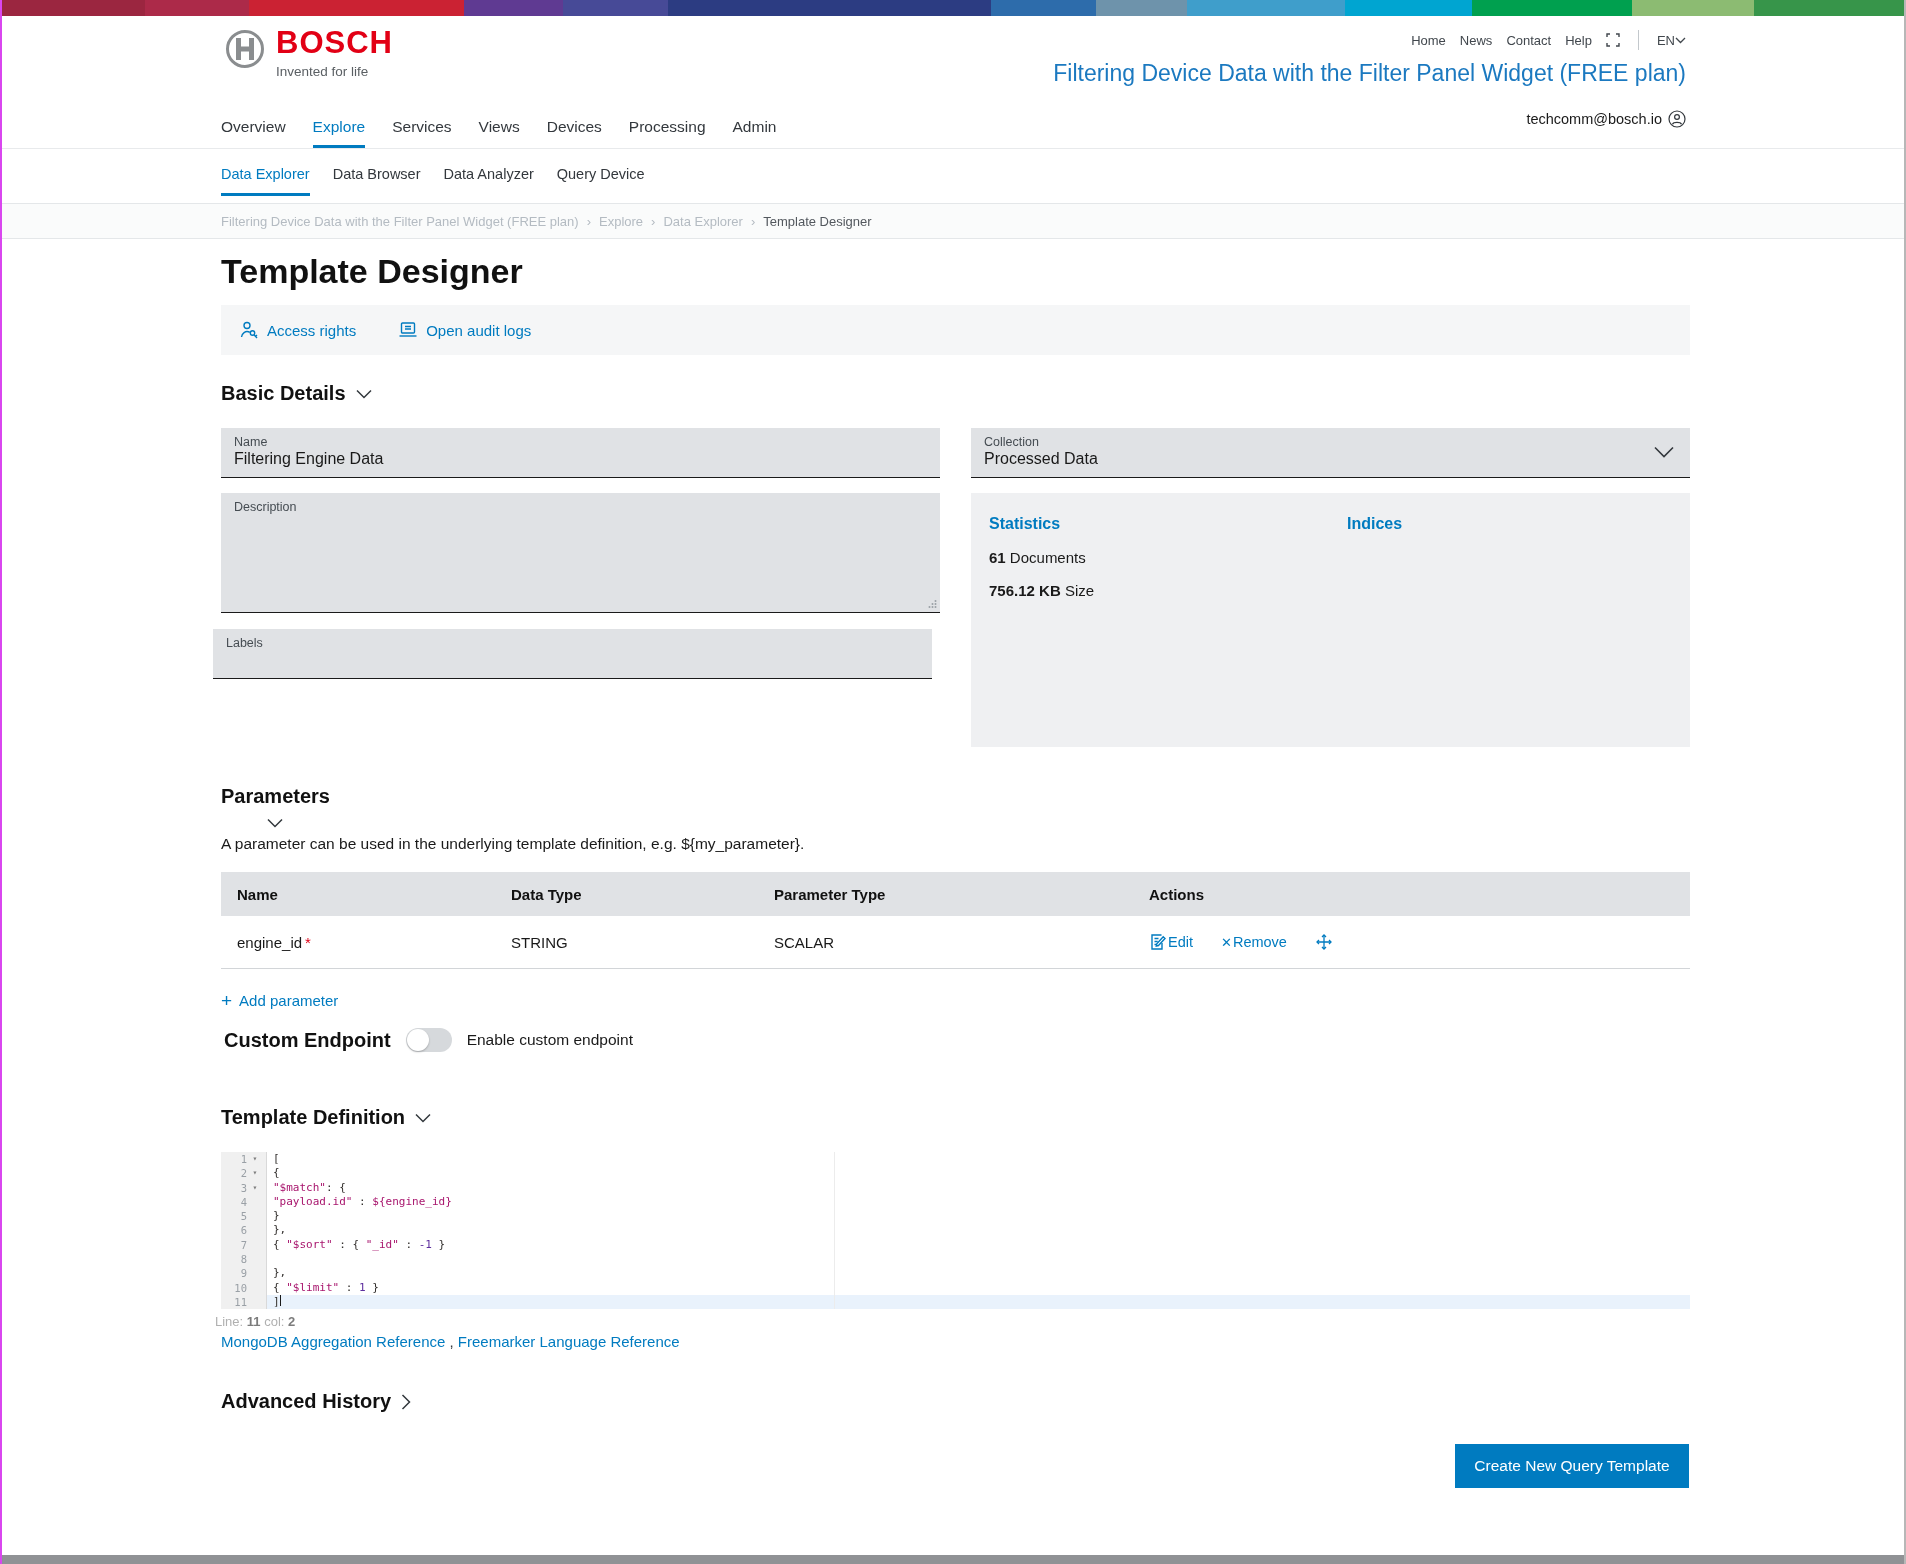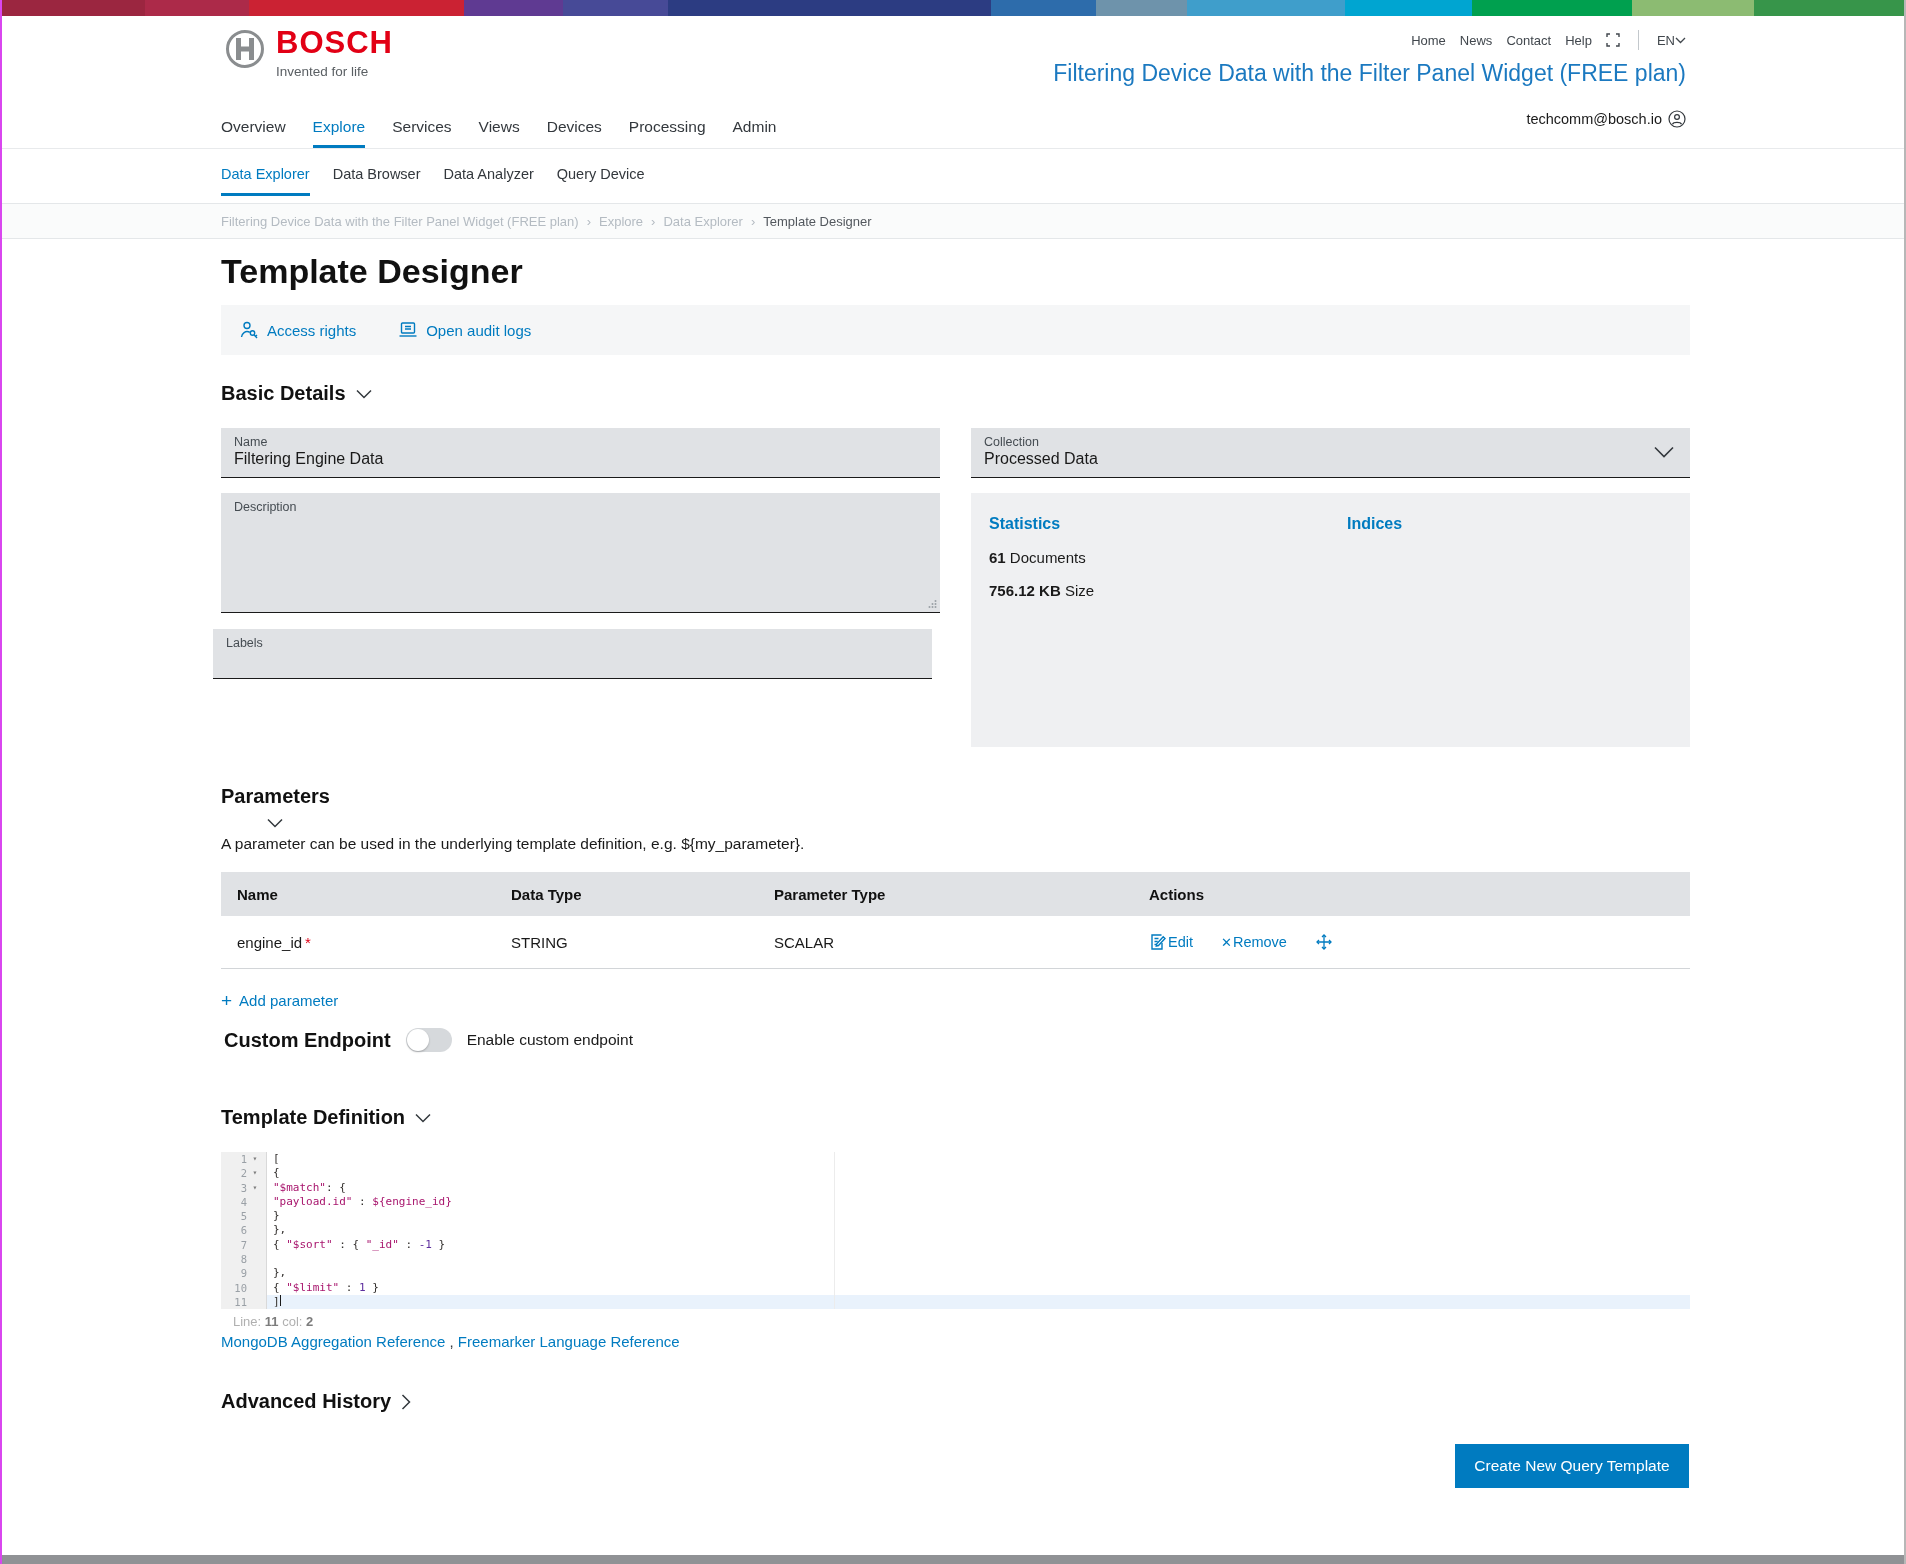--- a/index.html
+++ b/index.html
@@ -78,21 +78,21 @@
   .lnum{width:26px;text-align:right;color:#9aa0a6;font-size:10.5px;}
   .fold{width:16px;text-align:center;color:#7d7d7d;font-size:8px;line-height:14.3px;}
   .code{padding-left:6px;white-space:pre;flex:1;}
   .cm-line.active .code{background:#e9f2fc;}
   .tk-p{color:#33302e;}
   .tk-s{color:#a8156d;}
   .tk-v{color:#a8156d;}
   .tk-n{color:#5d2e9e;}
   .cursor{display:inline-block;width:1px;height:11px;background:#1a1a1a;vertical-align:-1px;}
   .ruler{position:absolute;left:613px;top:0;bottom:0;width:1px;background:#ececec;}
-  .ed-status{left:231px;top:1314px;font-size:13px;color:#b0b0b0;}
+  .ed-status{left:213px;top:1314px;font-size:13px;color:#b0b0b0;}
   .ed-status b{color:#7c7c7c;}
   .refs{left:219px;top:1333px;font-size:15px;color:#33383d;}
   .refs .ref{color:#007bc0;cursor:pointer;}
   .sec-basic{left:219px;top:382px;}
   .sec-params{left:219px;top:785px;flex-direction:column;}
   .param-hint{left:219px;top:835px;font-size:15.5px;color:#1a1a1a;}
   .sec-template{left:219px;top:1106px;}
   .sec-advanced{left:219px;top:1390px;}
   .create-btn{left:1453px;top:1444px;width:234px;height:44px;background:#007bc0;color:#fff;
               font-size:15.5px;display:flex;align-items:center;justify-content:center;cursor:pointer;border:none;}

